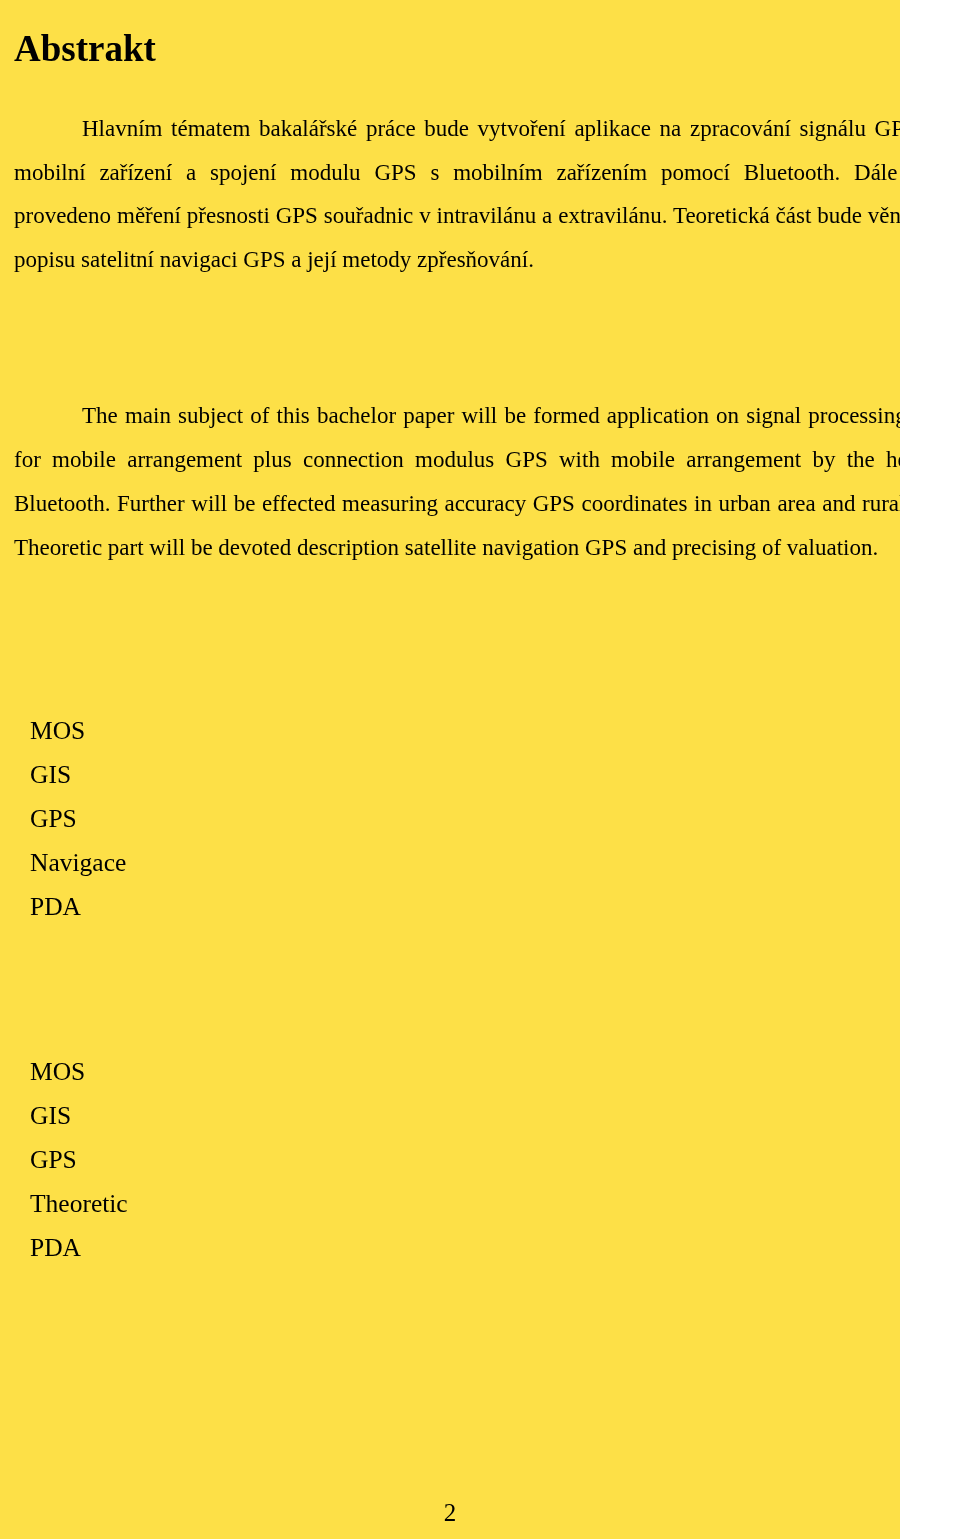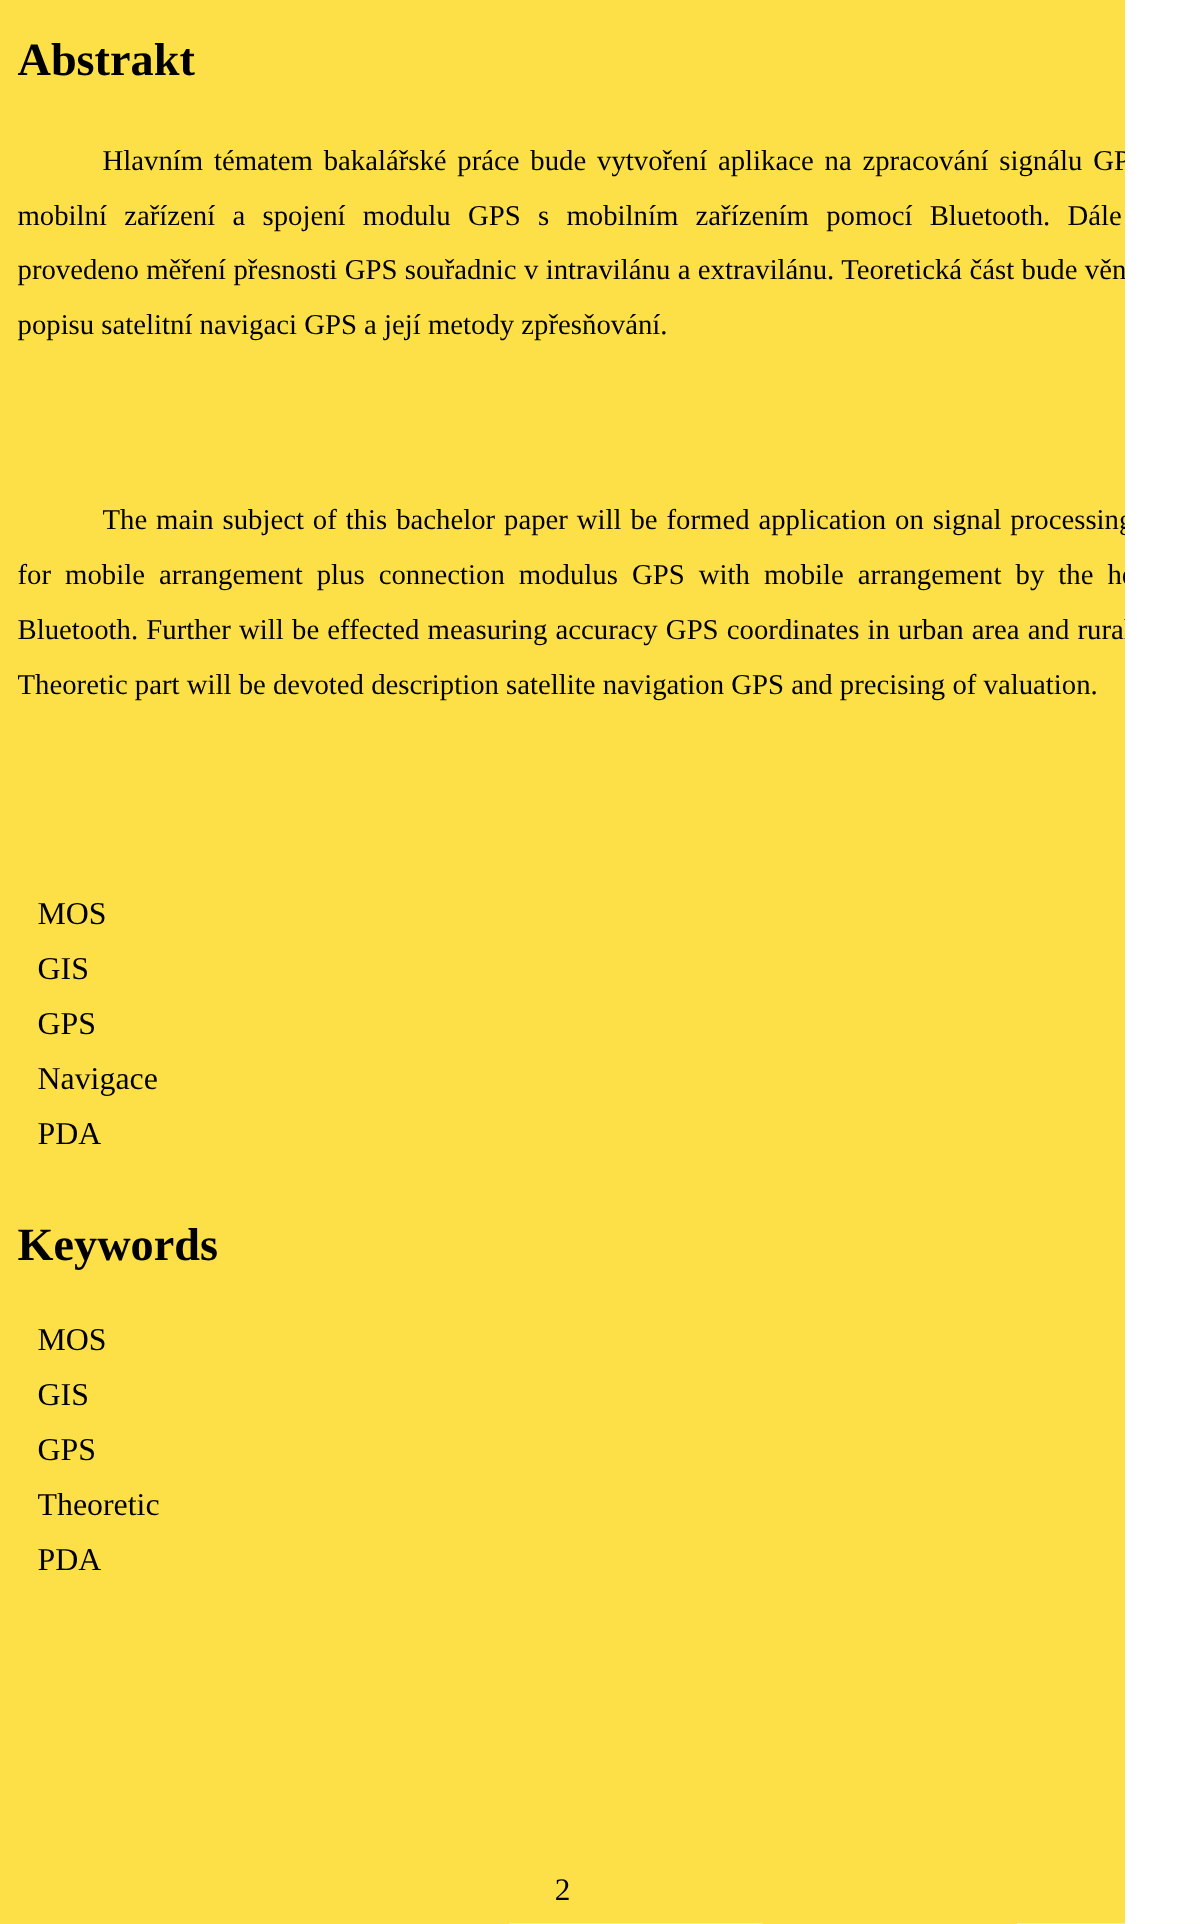--- a/index.html
+++ b/index.html
@@ -91,21 +91,20 @@
 
 
   <ul class="kw-list" id="kw-cz">
       <li>MOS</li>
       <li>GIS</li>
       <li>GPS</li>
       <li>Navigace</li>
       <li>PDA</li>
     </ul>
 
-  <h1 class="heading" id="heading-keywords">Keywords</h1>
 
   <ul class="kw-list" id="kw-en">
       <li>MOS</li>
       <li>GIS</li>
       <li>GPS</li>
       <li>Theoretic</li>
       <li>PDA</li>
     </ul>
 
   <div id="page-number">2</div>

